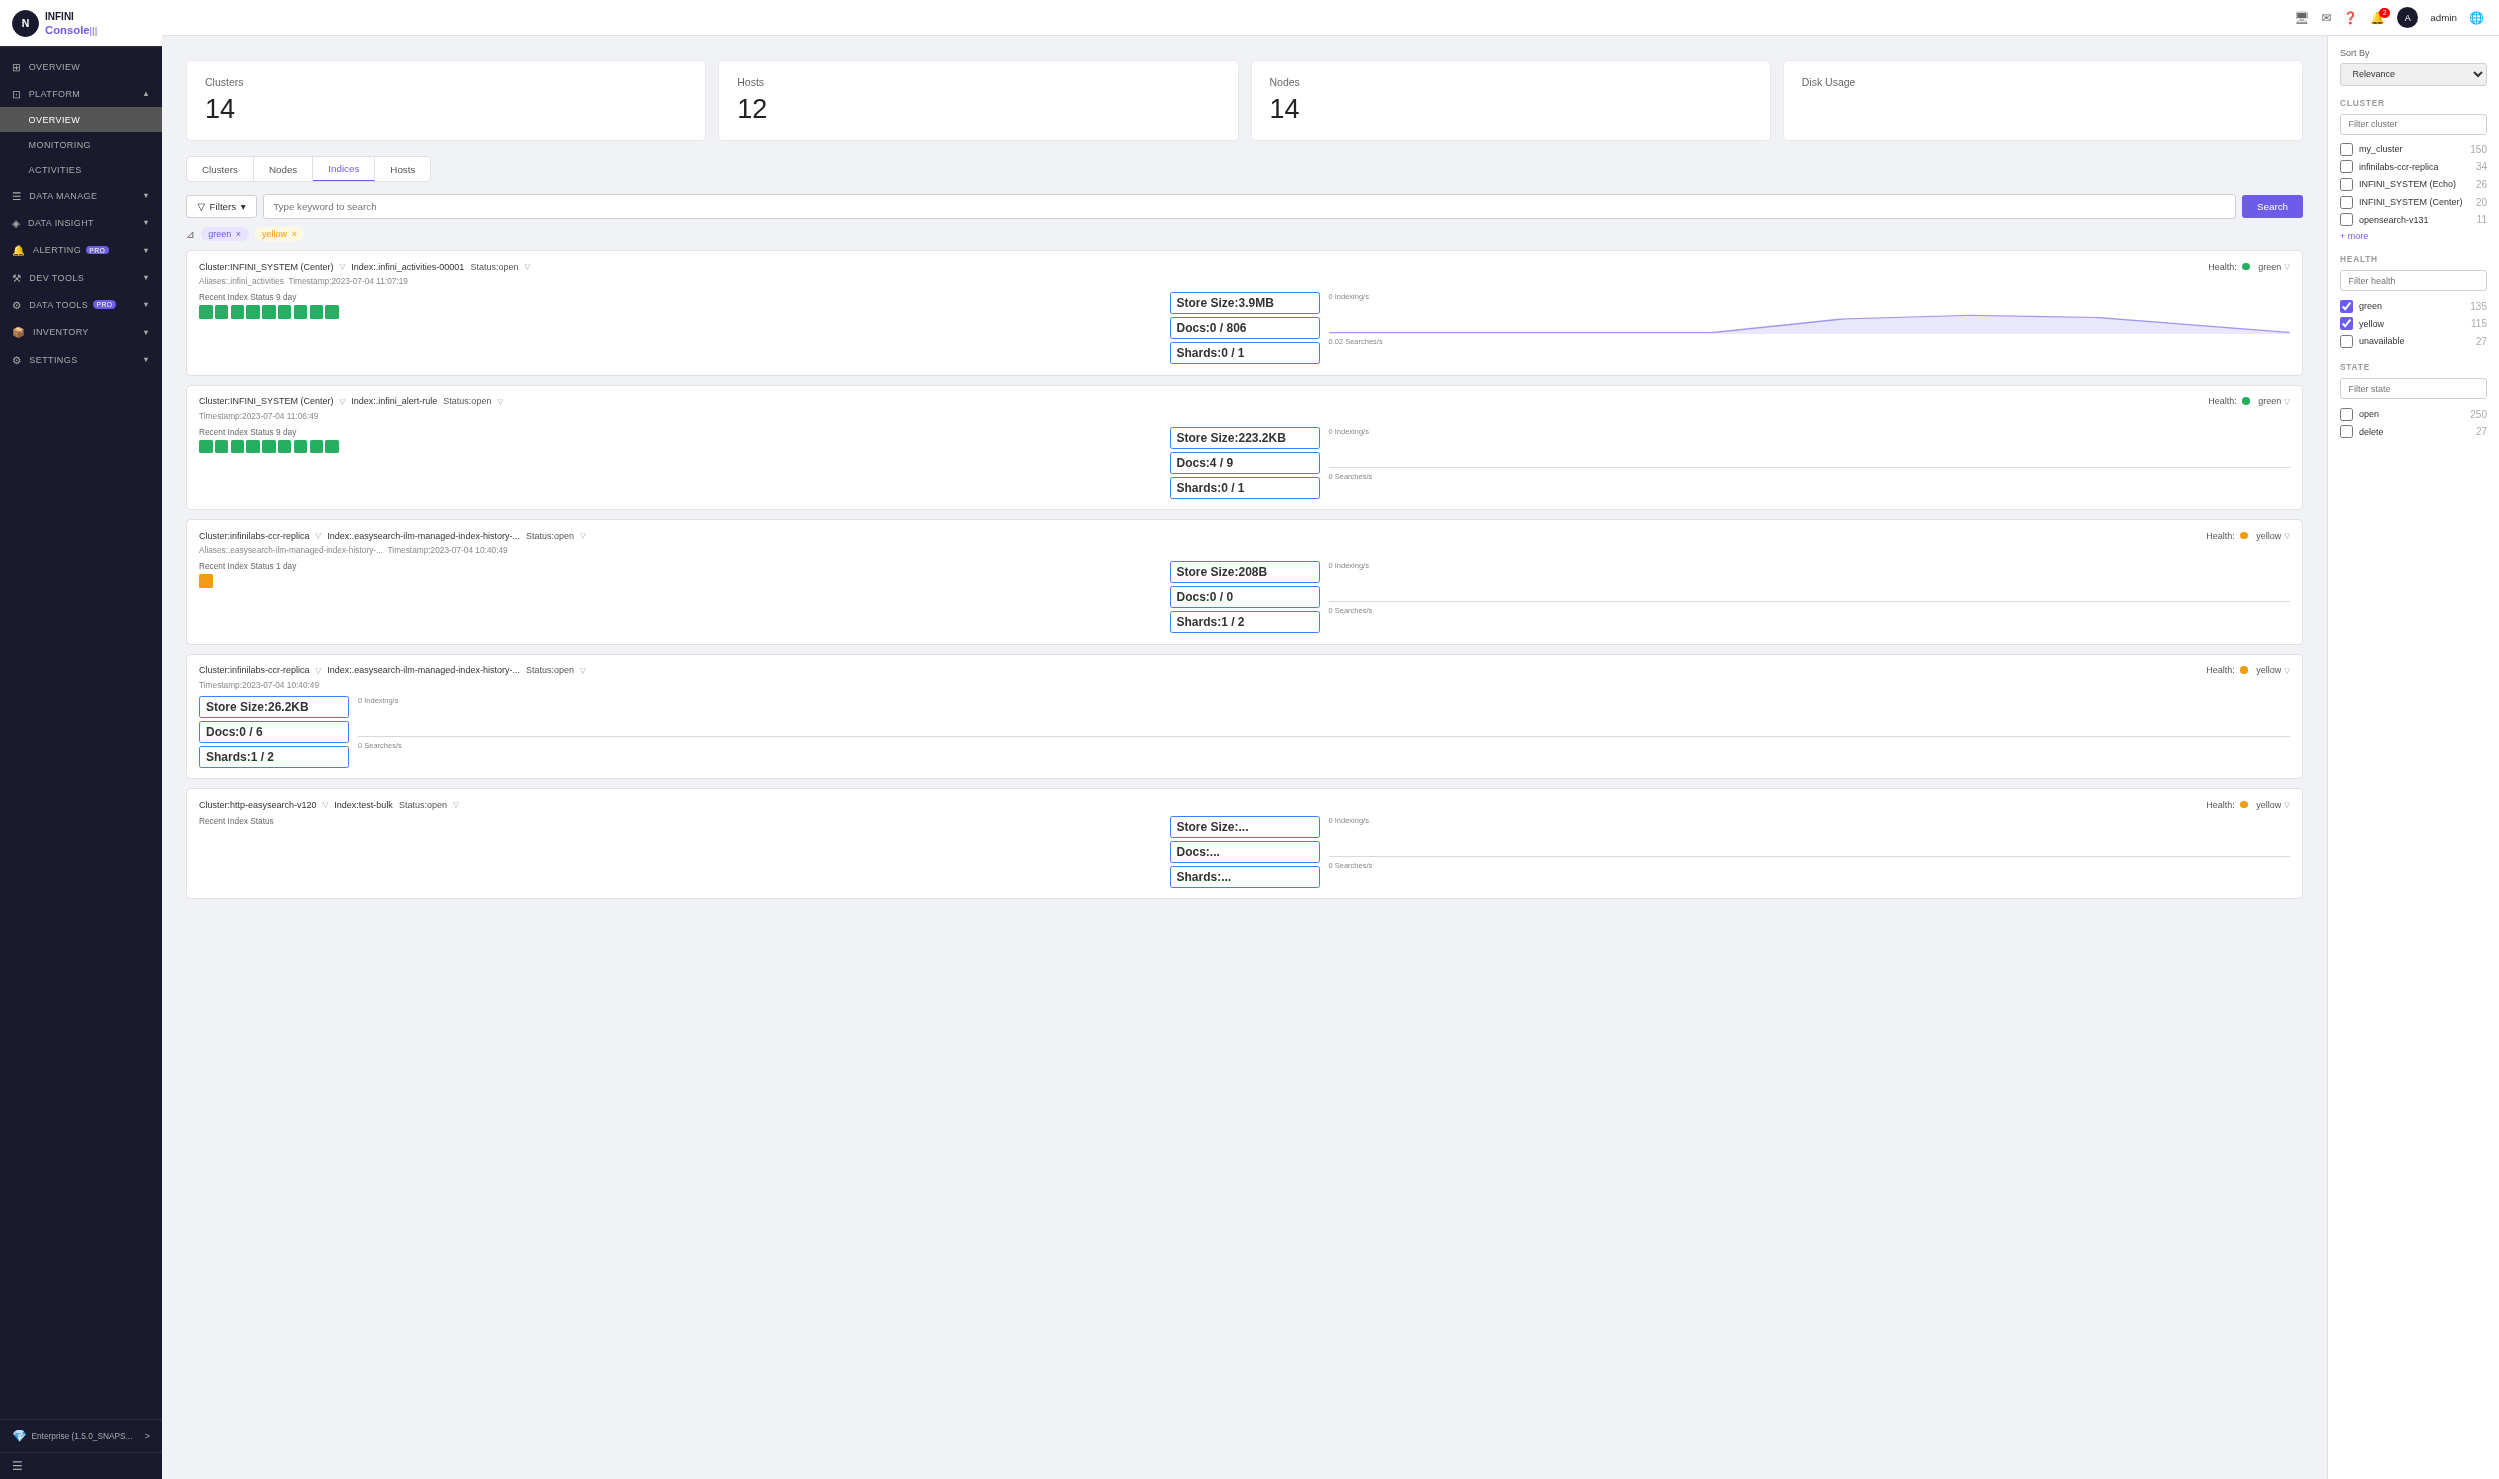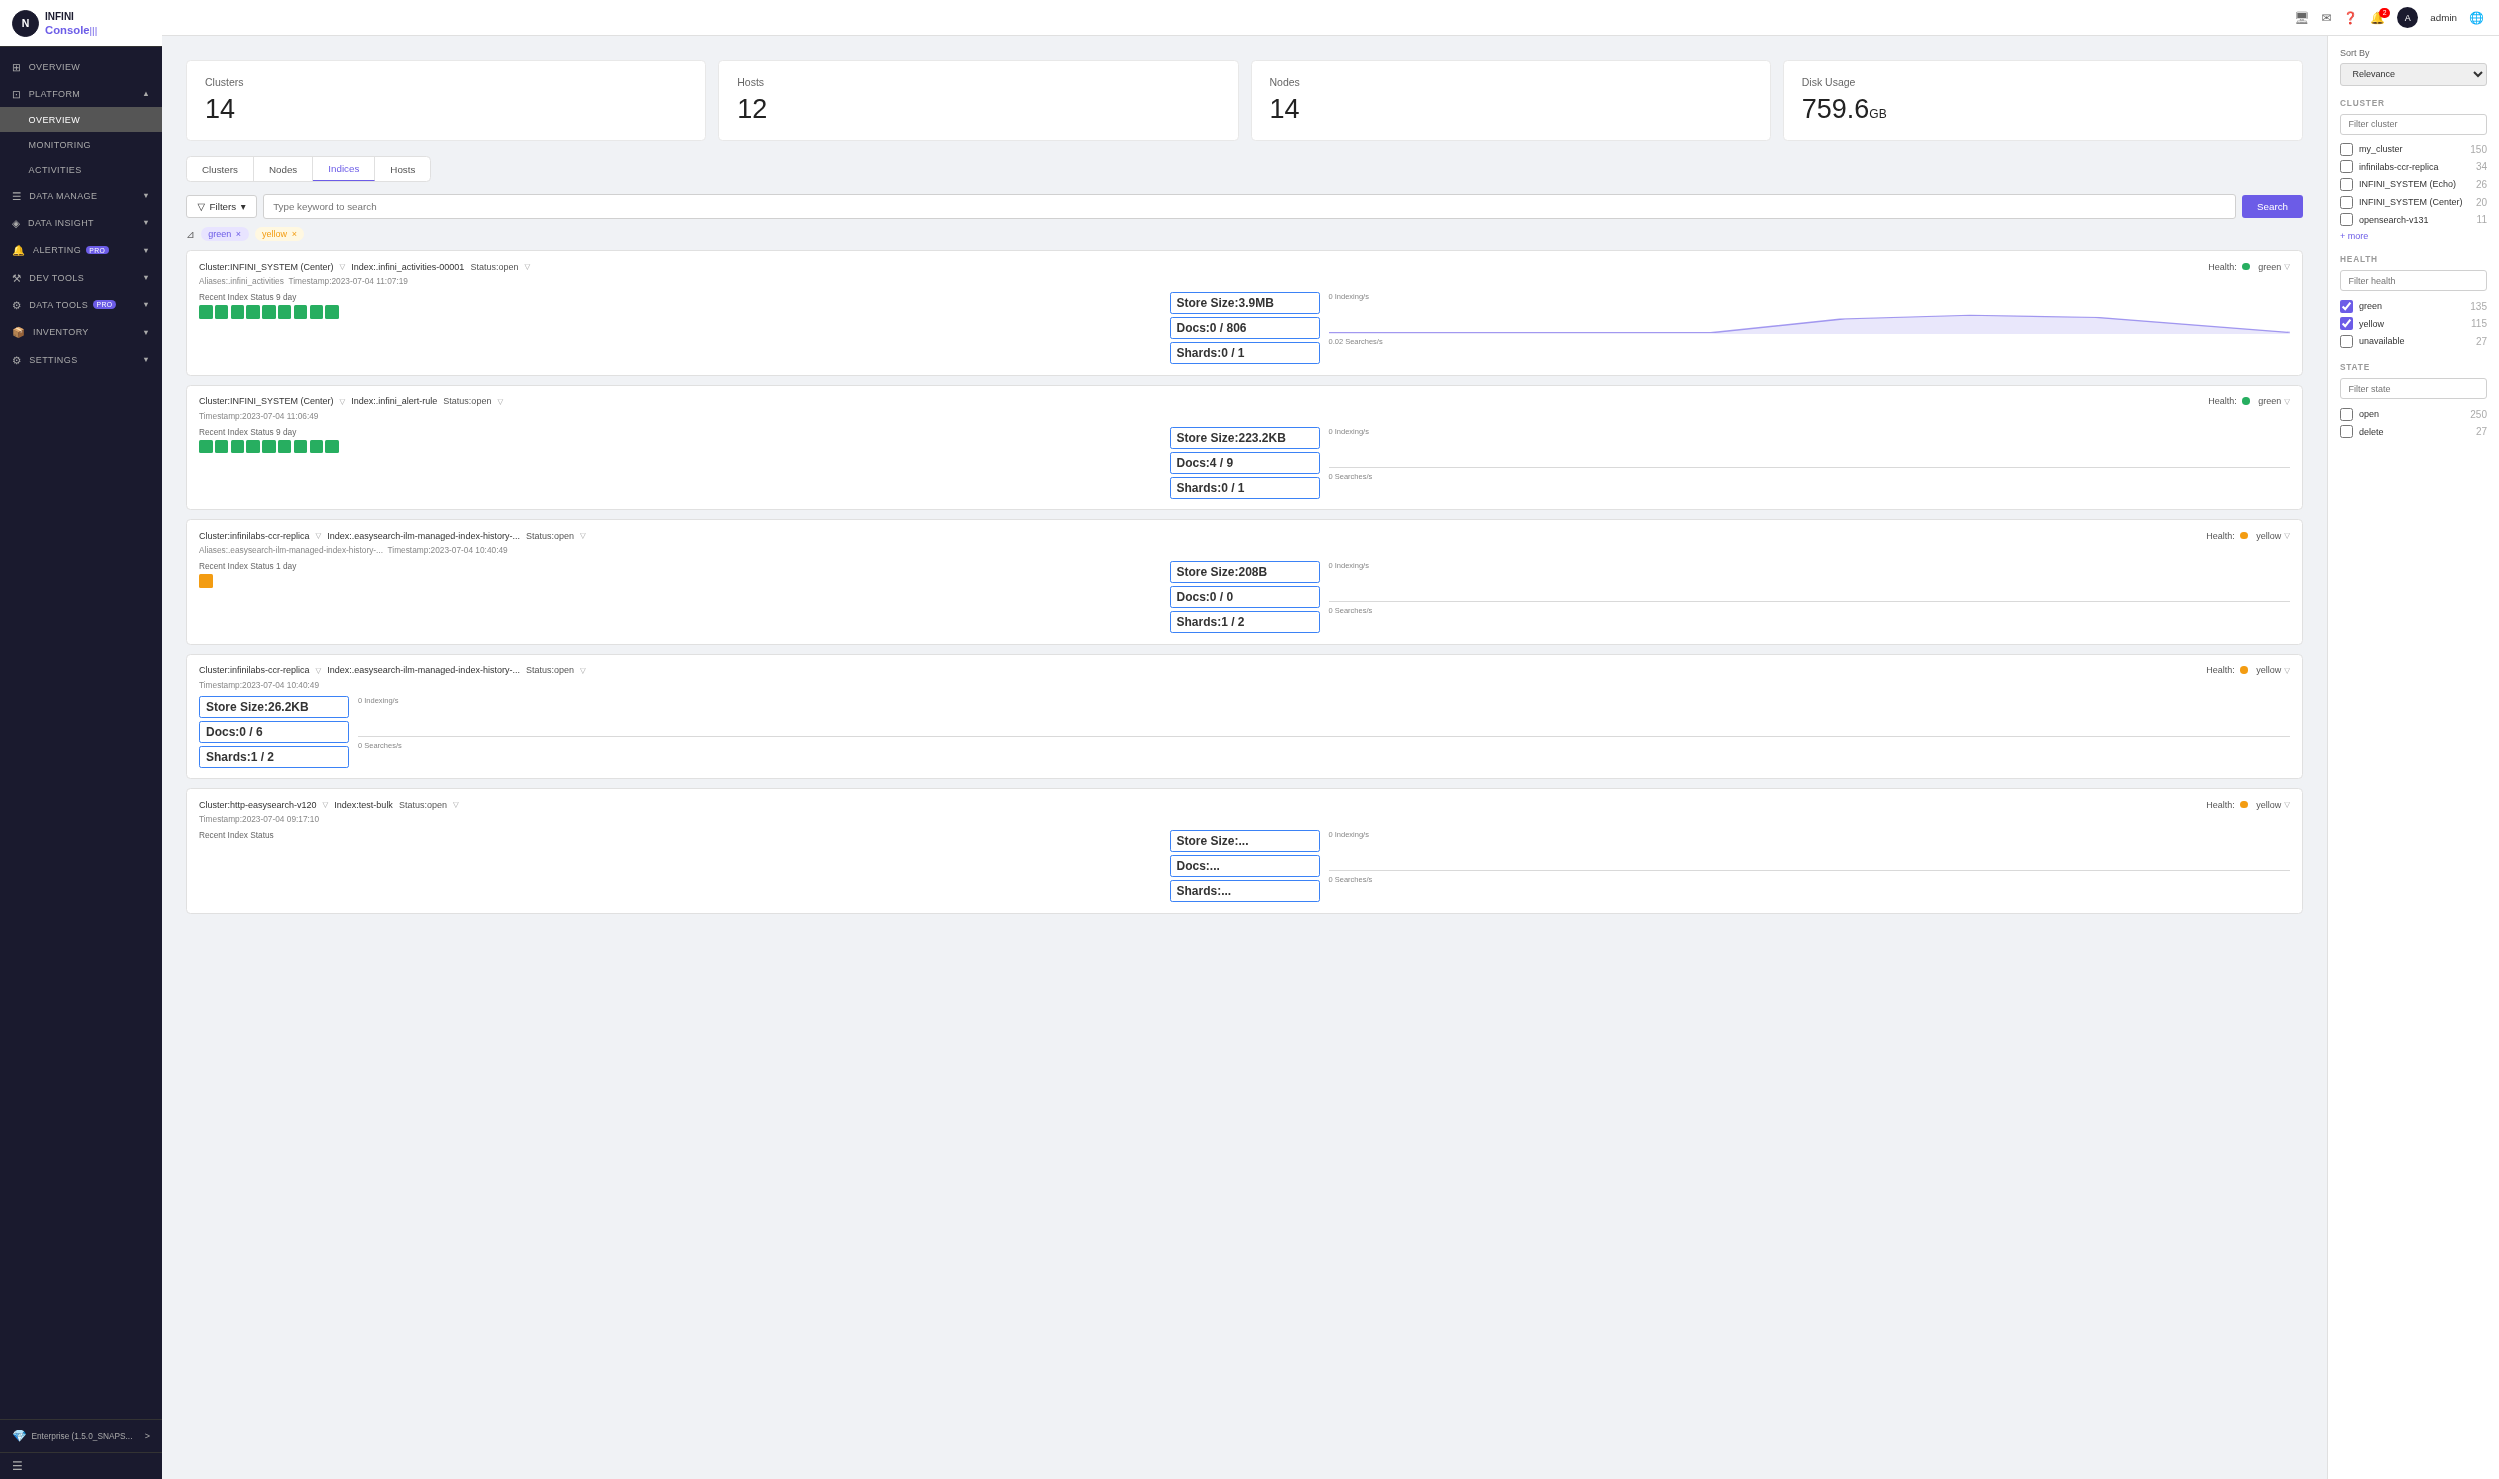--- a/index.html
+++ b/index.html
@@ -214,23 +214,20 @@
         <div class="stat-card">
           <div class="stat-label">Hosts</div>
           <div class="stat-value">12</div>
         </div>
         <div class="stat-card">
           <div class="stat-label">Nodes</div>
           <div class="stat-value">14</div>
         </div>
         <div class="stat-card">
           <div class="stat-label">Disk Usage</div>
-          <div class="stat-value">
-            <span>759.6</span><span class="stat-unit">GB</span>
-          </div>
         </div>
       </div>
 
       <div class="tabs-bar">
         <button class="tab-btn">Clusters</button>
         <button class="tab-btn">Nodes</button>
         <button class="tab-btn active">Indices</button>
         <button class="tab-btn">Hosts</button>
       </div>
 
@@ -416,21 +413,20 @@
         <span class="filter-triangle">▽</span>
         <span class="header-index">Index:test-bulk</span>
         <span class="header-status">Status:open</span>
         <span class="filter-triangle">▽</span>
         <div class="header-health">
           Health:&nbsp;<span class="health-dot health-yellow"></span>&nbsp;
           <span>yellow</span>
           <span class="filter-triangle">▽</span>
         </div>
       </div>
-      <div style="font-size:8.3px;color:#888;">Timestamp:2023-07-04 09:17:10</div>
       <div class="index-card-body" style="margin-top:6px;">
         <div class="index-status-col">
           <div class="status-label">Recent Index Status</div>
           <div class="status-squares"></div>
         </div>
         <div class="index-metrics">
           <div class="metric-box">Store Size:...</div>
           <div class="metric-box">Docs:...</div>
           <div class="metric-box">Shards:...</div>
         </div>

